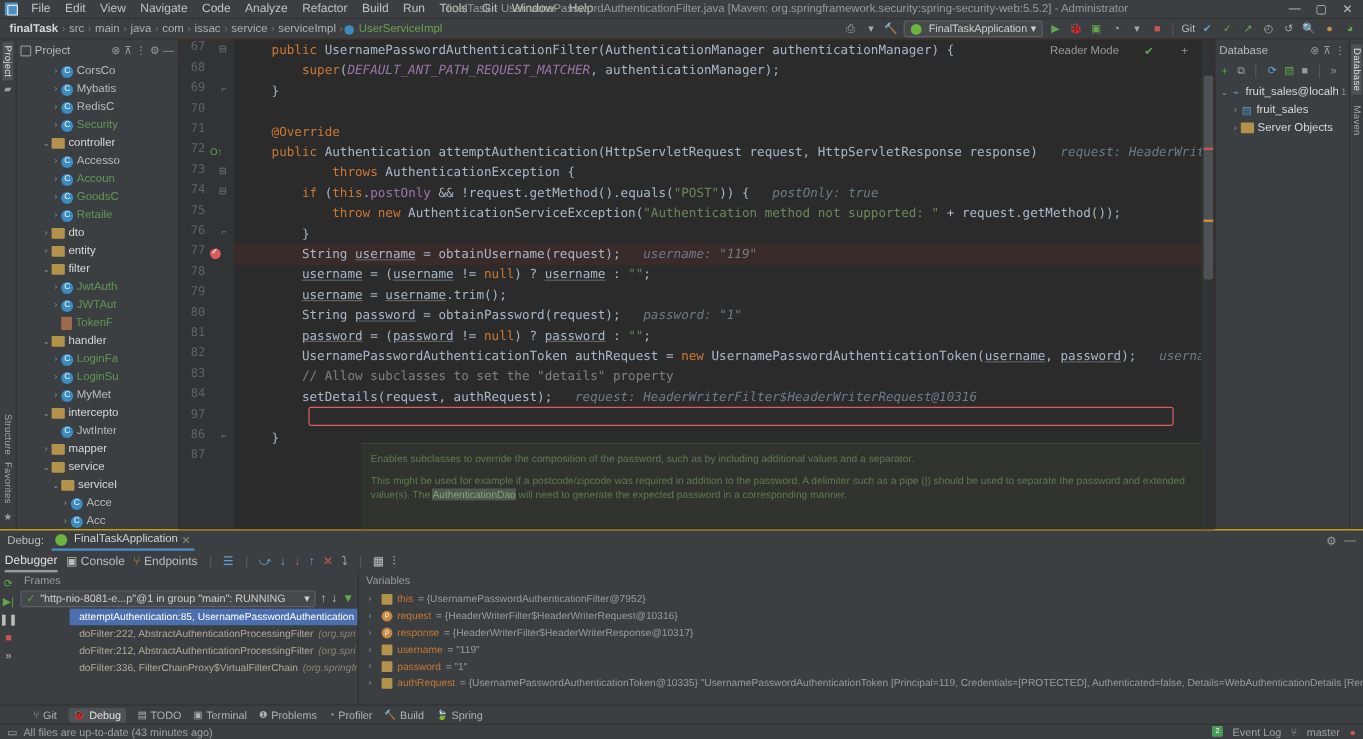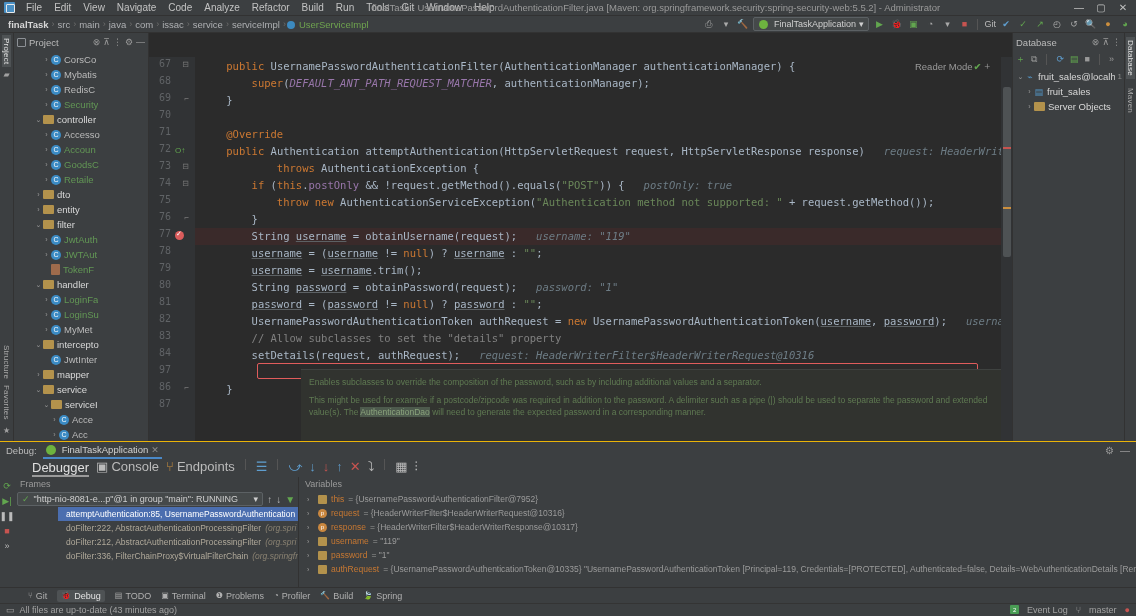--- a/index.html
+++ b/index.html
@@ -78,40 +78,40 @@
   .c-n{ color:#bbbbbb;} .c-g{ color:#629755;} .c-w{color:#d9d9d9;}
 
   
   .editorcol{ flex:1; display:flex; flex-direction:column; min-width:0; background:#2b2b2b;}
   .tabbar{ height:17px; background:#3c3f41; display:flex; align-items:flex-end;}
   .etab{ height:17px; display:flex; align-items:center; gap:3px; padding:0 6px;
          background:#4e5254; border-top:2px solid #4a88c7; font-size:9.5px; color:#d4d4d4;}
   .etab .dot{ width:9px;height:9px;border-radius:50%;background:#3b8bc4;color:#fff;font-size:6px;
               display:flex;align-items:center;justify-content:center;}
 
-  .edwrap{ flex:1; display:flex; min-height:0; position:relative; background:#7f1d1d;margin-top:24px;}
+  .edwrap{ flex:1; display:flex; min-height:0; position:relative; background:#7f1d1d;}
   .gutter{ width:46px; background:#313335; position:relative; flex:0 0 auto;}
   .gnum{ position:absolute; right:24px; font-size:10px; color:#606366;
          font-family:"DejaVu Sans Mono", monospace;}
   .gfold{ position:absolute; right:6px; font-size:8px; color:#787878;}
   .gbp{ position:absolute; left:26px; width:9px;height:9px;border-radius:50%;background:#db5c5c;}
   .gbp.chk:after{ content:"✓"; position:absolute; left:1px; top:-1px; font-size:7px; color:#fff;}
   .gover{ position:absolute; left:26px; font-size:8px; color:#62a64f;}
 
   .code{ flex:1; position:relative; overflow:hidden; background:#2b2b2b;
          font-family:"DejaVu Sans Mono", monospace; font-size:10.5px; line-height:17px;}
   .cline{ position:absolute; left:0; right:0; height:17px; white-space:pre;
           padding-left:6px; color:#a9b7c6;}
   .hl-exec{ background:#3a2a2a; }
   .hl-cur{ background:#3c5a8a; }
   .redbox{ position:absolute; border:1.4px solid #e05c5c; border-radius:2px; }
   .kw{color:#cc7832;} .str{color:#6a8759;} .cmt{color:#808080;} .fld{color:#9876aa;} .hint{color:#6d7c85; font-style:italic;} .stc{color:#9876aa; font-style:italic;}
   .undl{ text-decoration:underline; text-decoration-color:#5c6164;}
 
-  .rdrmode{ position:absolute; right:20px; top:3px; display:flex; align-items:center; gap:1px;
+  .rdrmode{ position:absolute; right:20px; top:3px; display:flex; align-items:center; gap:21px;
             font-size:9.5px; color:#9a9a9a; z-index:5;}
   .scrollstripe{ position:absolute; right:0; top:0; bottom:0; width:11px; background:#313335;}
   .sthumb{ position:absolute; right:1px; width:8px; background:#4e5254; border-radius:2px;}
   .smark{ position:absolute; right:1px; width:8px; height:2px;}
 
   .doctip{ position:absolute; left:152px; right:11px; bottom:0; height:72px;
            background:#31332f; border-top:1px solid #3f4240; padding:6px 8px;
            font-size:8.5px; line-height:12px; color:#5f7a52; overflow:hidden;}
   .doctip p{ margin-bottom:6px; }
   .doctip .hlref{ background:#4d5a4d; color:#8aa37c; }
@@ -127,22 +127,22 @@
 
   
   .debug{ height:146px; background:#3c3f41; border-top:1px solid #eab308;
           display:flex; flex-direction:column; }
   .dbg-title{ height:17px; display:flex; align-items:center; gap:6px; padding:0 6px;
               font-size:9.5px; color:#bbb;}
   .dbg-tab{ display:flex; align-items:center; gap:3px; color:#d2d2d2;
             border-bottom:2px solid #4a88c7; height:17px; padding:0 3px;}
   .dbg-title .x{ color:#8b8b8b; font-size:9px;}
   .dbg-title-acts{ margin-left:auto; display:flex; gap:6px; color:#9a9a9a; font-size:10px;}
-  .dbg-tools{ height:18px; display:flex; align-items:flex-start; gap:7px; padding:0 4px;
-              font-size:13px; color:#bbb;margin-left:28px; }
+  .dbg-tools{ height:18px; display:flex; align-items:center; gap:7px; padding:0 4px;
+              font-size:10px; color:#bbb; }
   .dt{ display:flex; align-items:center; gap:3px;}
   .dt.sel{ color:#e0e0e0; border-bottom:2px solid #9a9a9a; height:18px;}
   .dbg-body{ flex:1; display:flex; min-height:0;}
   .dbg-rail{ width:14px; display:flex; flex-direction:column; align-items:center; gap:5px;
              padding-top:4px; font-size:9px;}
   .frames{ width:440px; display:flex; flex-direction:column; border-right:1px solid #323232;
            min-height:0;}
   .pane-hdr{ height:14px; font-size:9px; color:#9b9b9b; padding-left:6px; display:flex;
              align-items:center;}
   .fr-toolbar{ height:16px; display:flex; align-items:center; gap:4px; padding:0 3px;}

